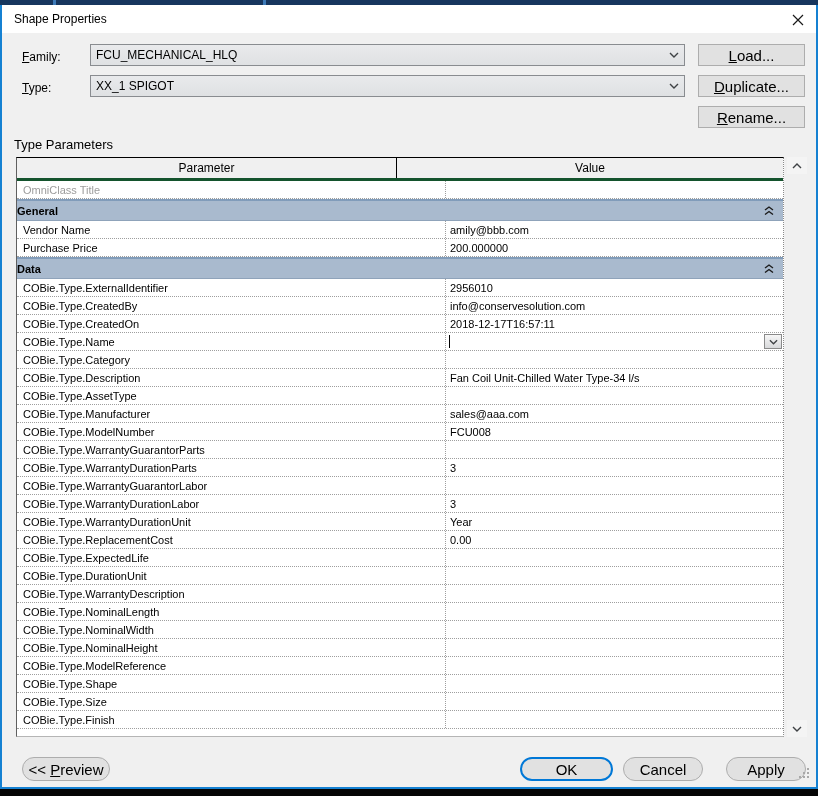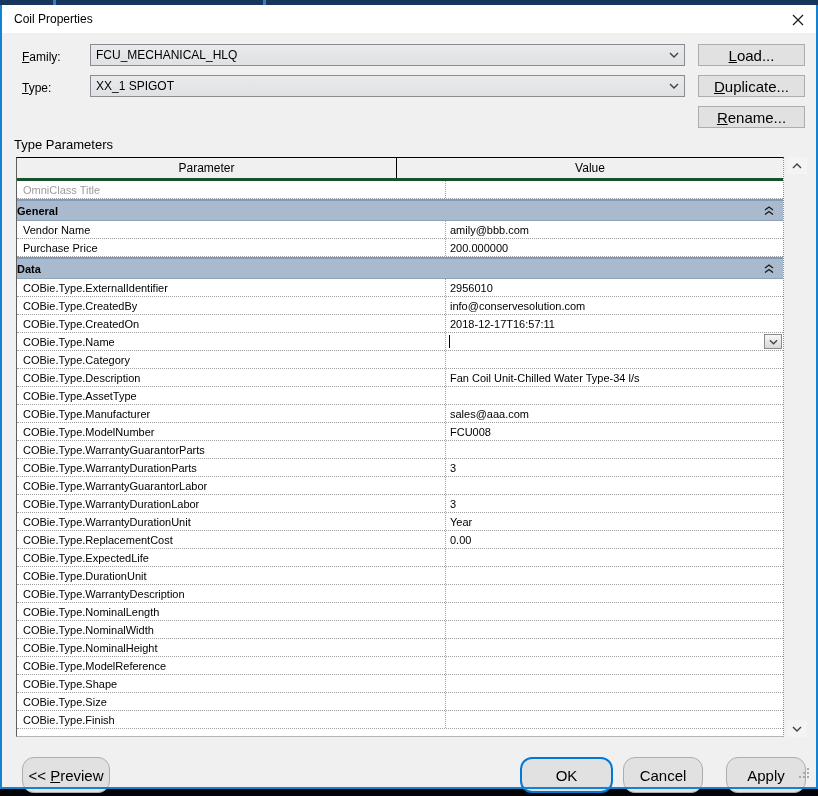--- a/index.html
+++ b/index.html
@@ -21,21 +21,21 @@
   .accel{text-decoration:underline;}
   
   .combo{position:absolute;height:22px;box-sizing:border-box;border:1px solid #898c90;
          background:linear-gradient(#e9eaec,#dfe1e3);display:flex;align-items:center;cursor:pointer;}
   .combo .ctext{font-size:12px;color:#000;padding-left:5px;flex:1;white-space:nowrap;overflow:hidden;}
   .combo .carrow{width:20px;display:flex;align-items:center;justify-content:center;}
   .combo svg, .scrollarrow svg, .mini-drop svg{fill:none;stroke:#3f4245;stroke-width:1.4;}
   
   .btn{position:absolute;height:22px;box-sizing:border-box;background:#e1e1e1;border:1px solid #adadad;
        font-size:15px;color:#000;display:flex;align-items:center;justify-content:center;cursor:pointer;}
-  .btn.tall{height:36px;border-radius:12px;}
+  .btn.tall{height:24px;border-radius:12px;}
   .btn.default{border:2px solid #0078d7;}
   
   .ptable{position:absolute;left:16px;top:157px;width:768px;height:580px;box-sizing:border-box;
           background:#fff;border-left:1px solid #5f5f5f;border-top:1px solid #000;
           border-right:1px dotted #8a8a8a;border-bottom:1px solid #b5b5b5;overflow:hidden;}
   .thead{display:flex;height:23px;box-sizing:border-box;background:#f0f0f0;border-bottom:3px solid #14532d;}
   .thead .hcell{box-sizing:border-box;font-size:12px;color:#000;display:flex;align-items:center;justify-content:center;}
   .thead .hcell.p{width:380px;border-right:1px solid #000;}
   .thead .hcell.v{flex:1;}
   .trow{position:relative;box-sizing:border-box;}
@@ -75,21 +75,21 @@
 <div class="stage">
 
   <div class="app-top">
     <span class="tick" style="left:53px"></span>
     <span class="tick" style="left:263px"></span>
   </div>
 
   <div class="dialog">
 
     <div class="titlebar">
-      <span class="title">Coil Properties</span>
+      <span class="title">Shape Properties</span>
       <span class="close-btn">
         <svg width="12" height="12" viewBox="0 0 12 12">
             <path d="M1,1 L11,11 M11,1 L1,11"></path>
           </svg>
       </span>
     </div>
 
     <label class="lbl" style="left:22px;top:50px"><span class="accel">F</span><span>amily:</span></label>
     <div class="combo" style="left:90px;top:44px;width:595px">
       <span class="ctext">FCU_MECHANICAL_HLQ</span>

